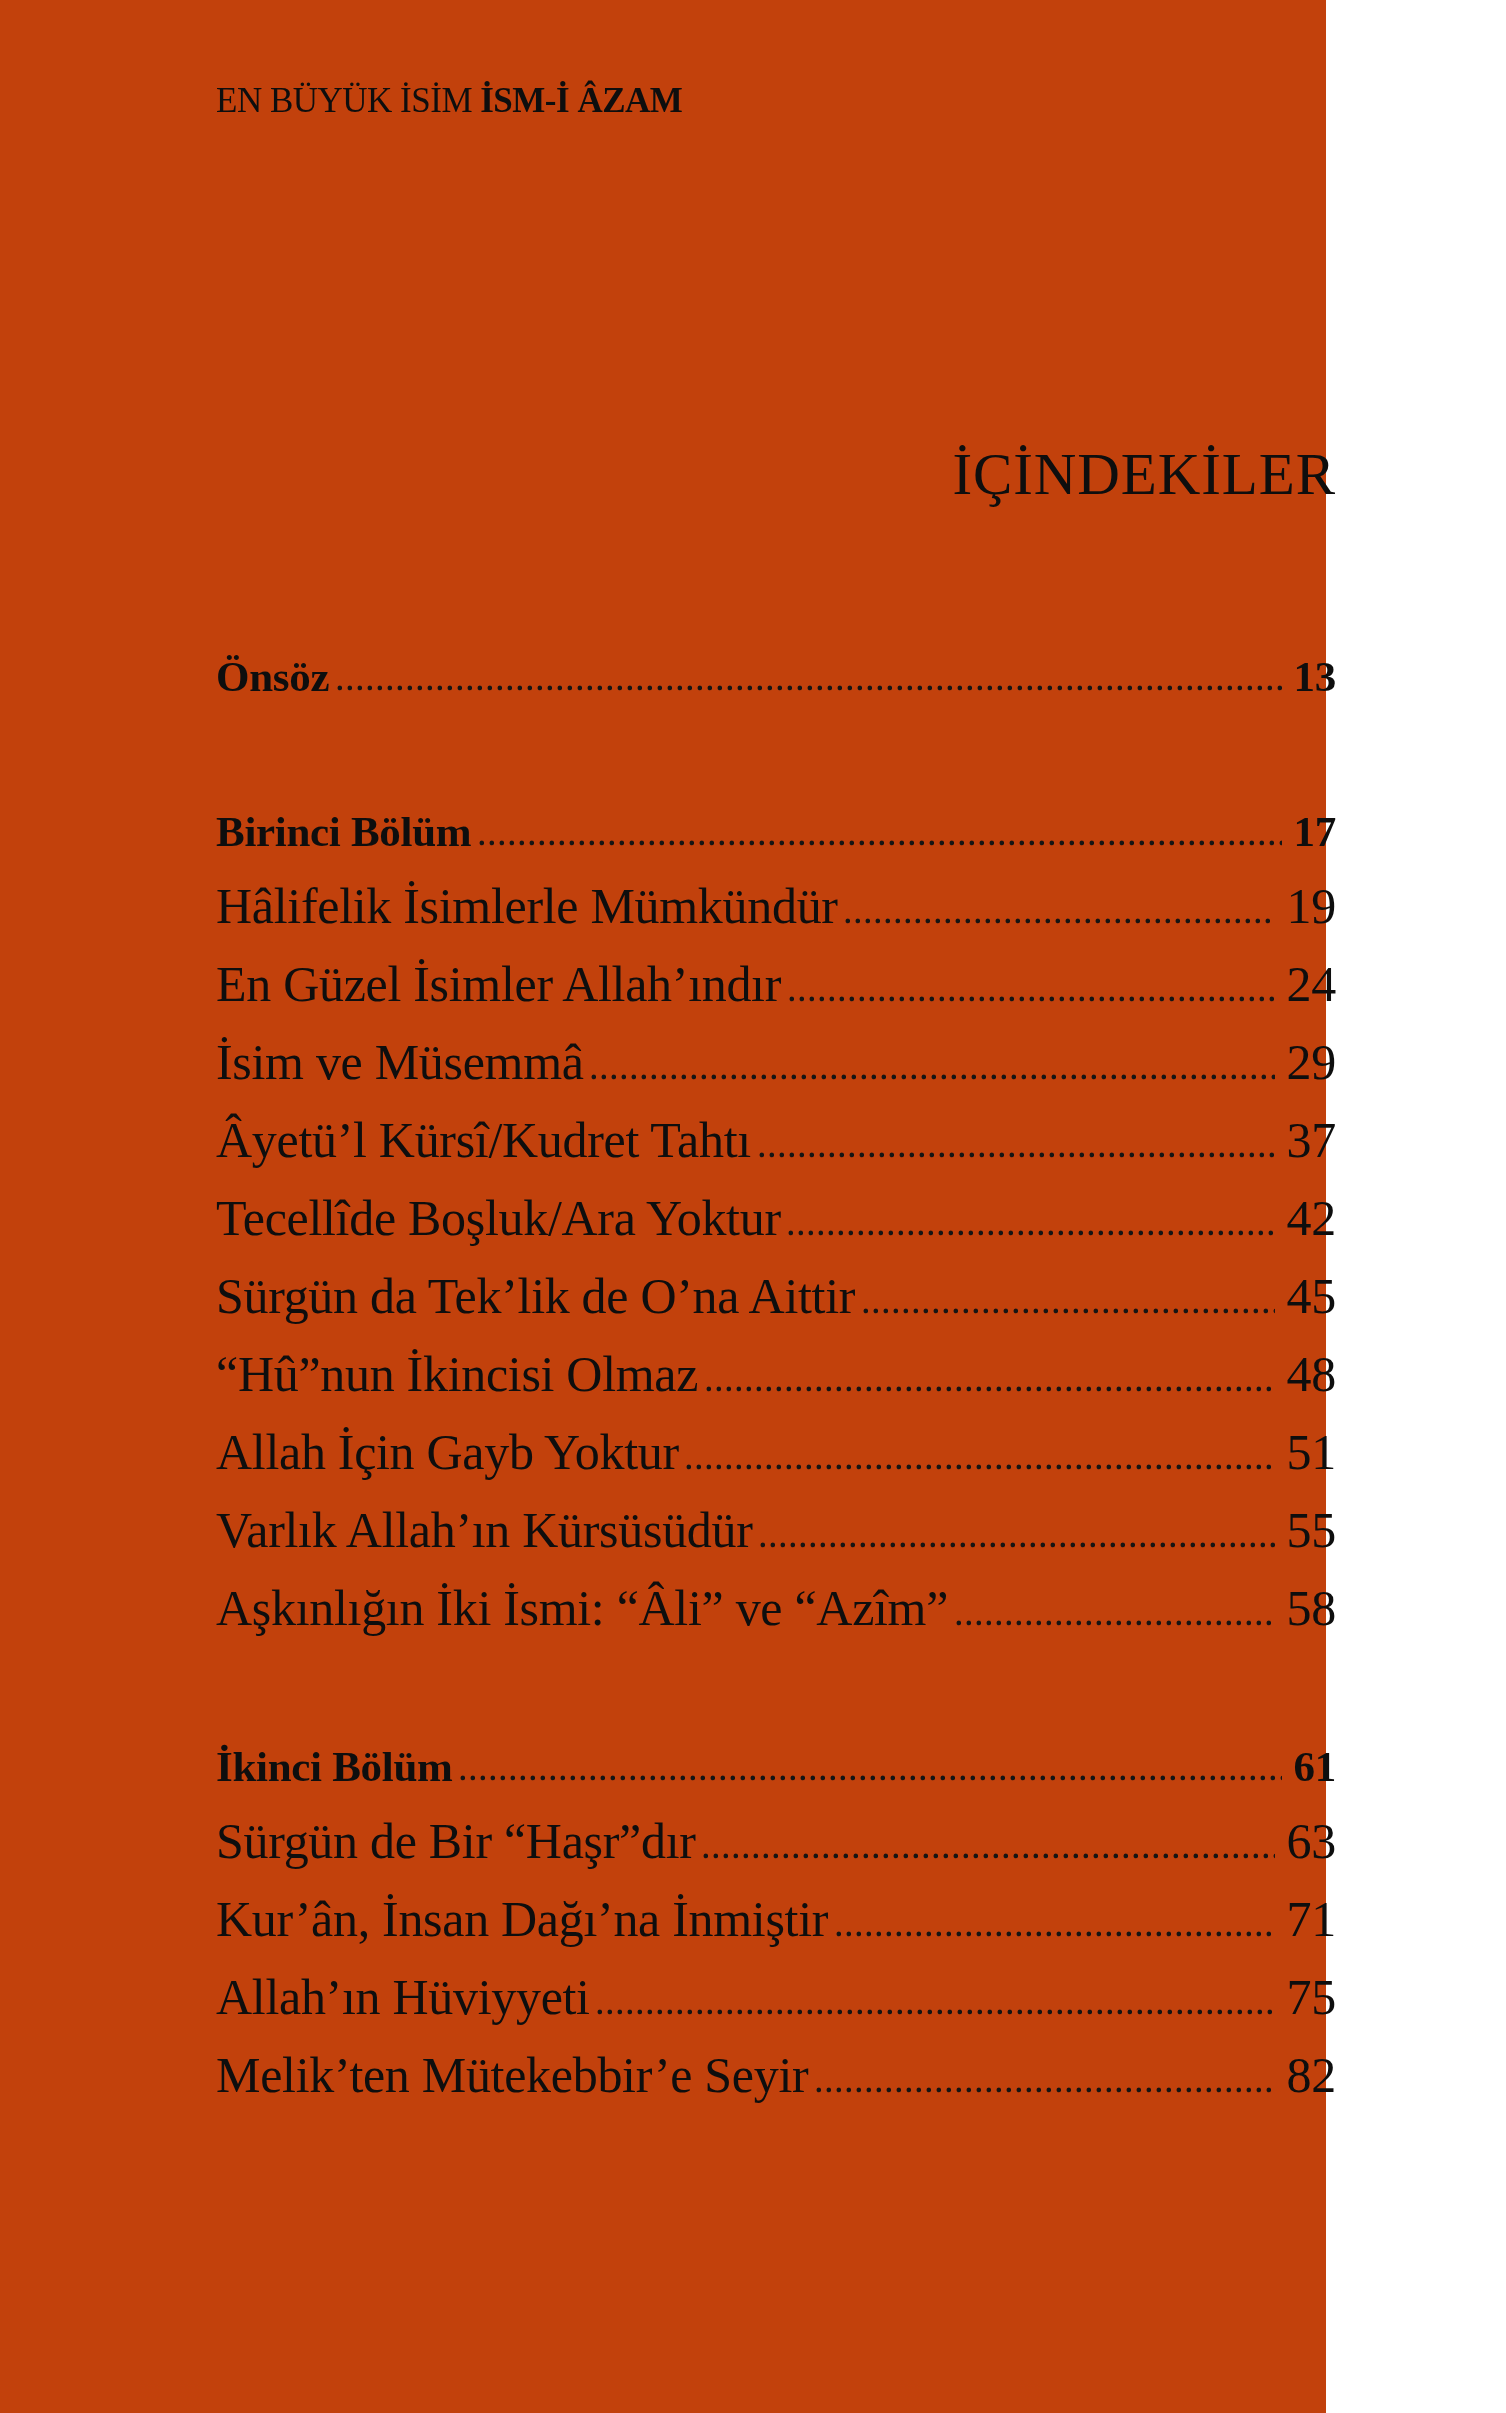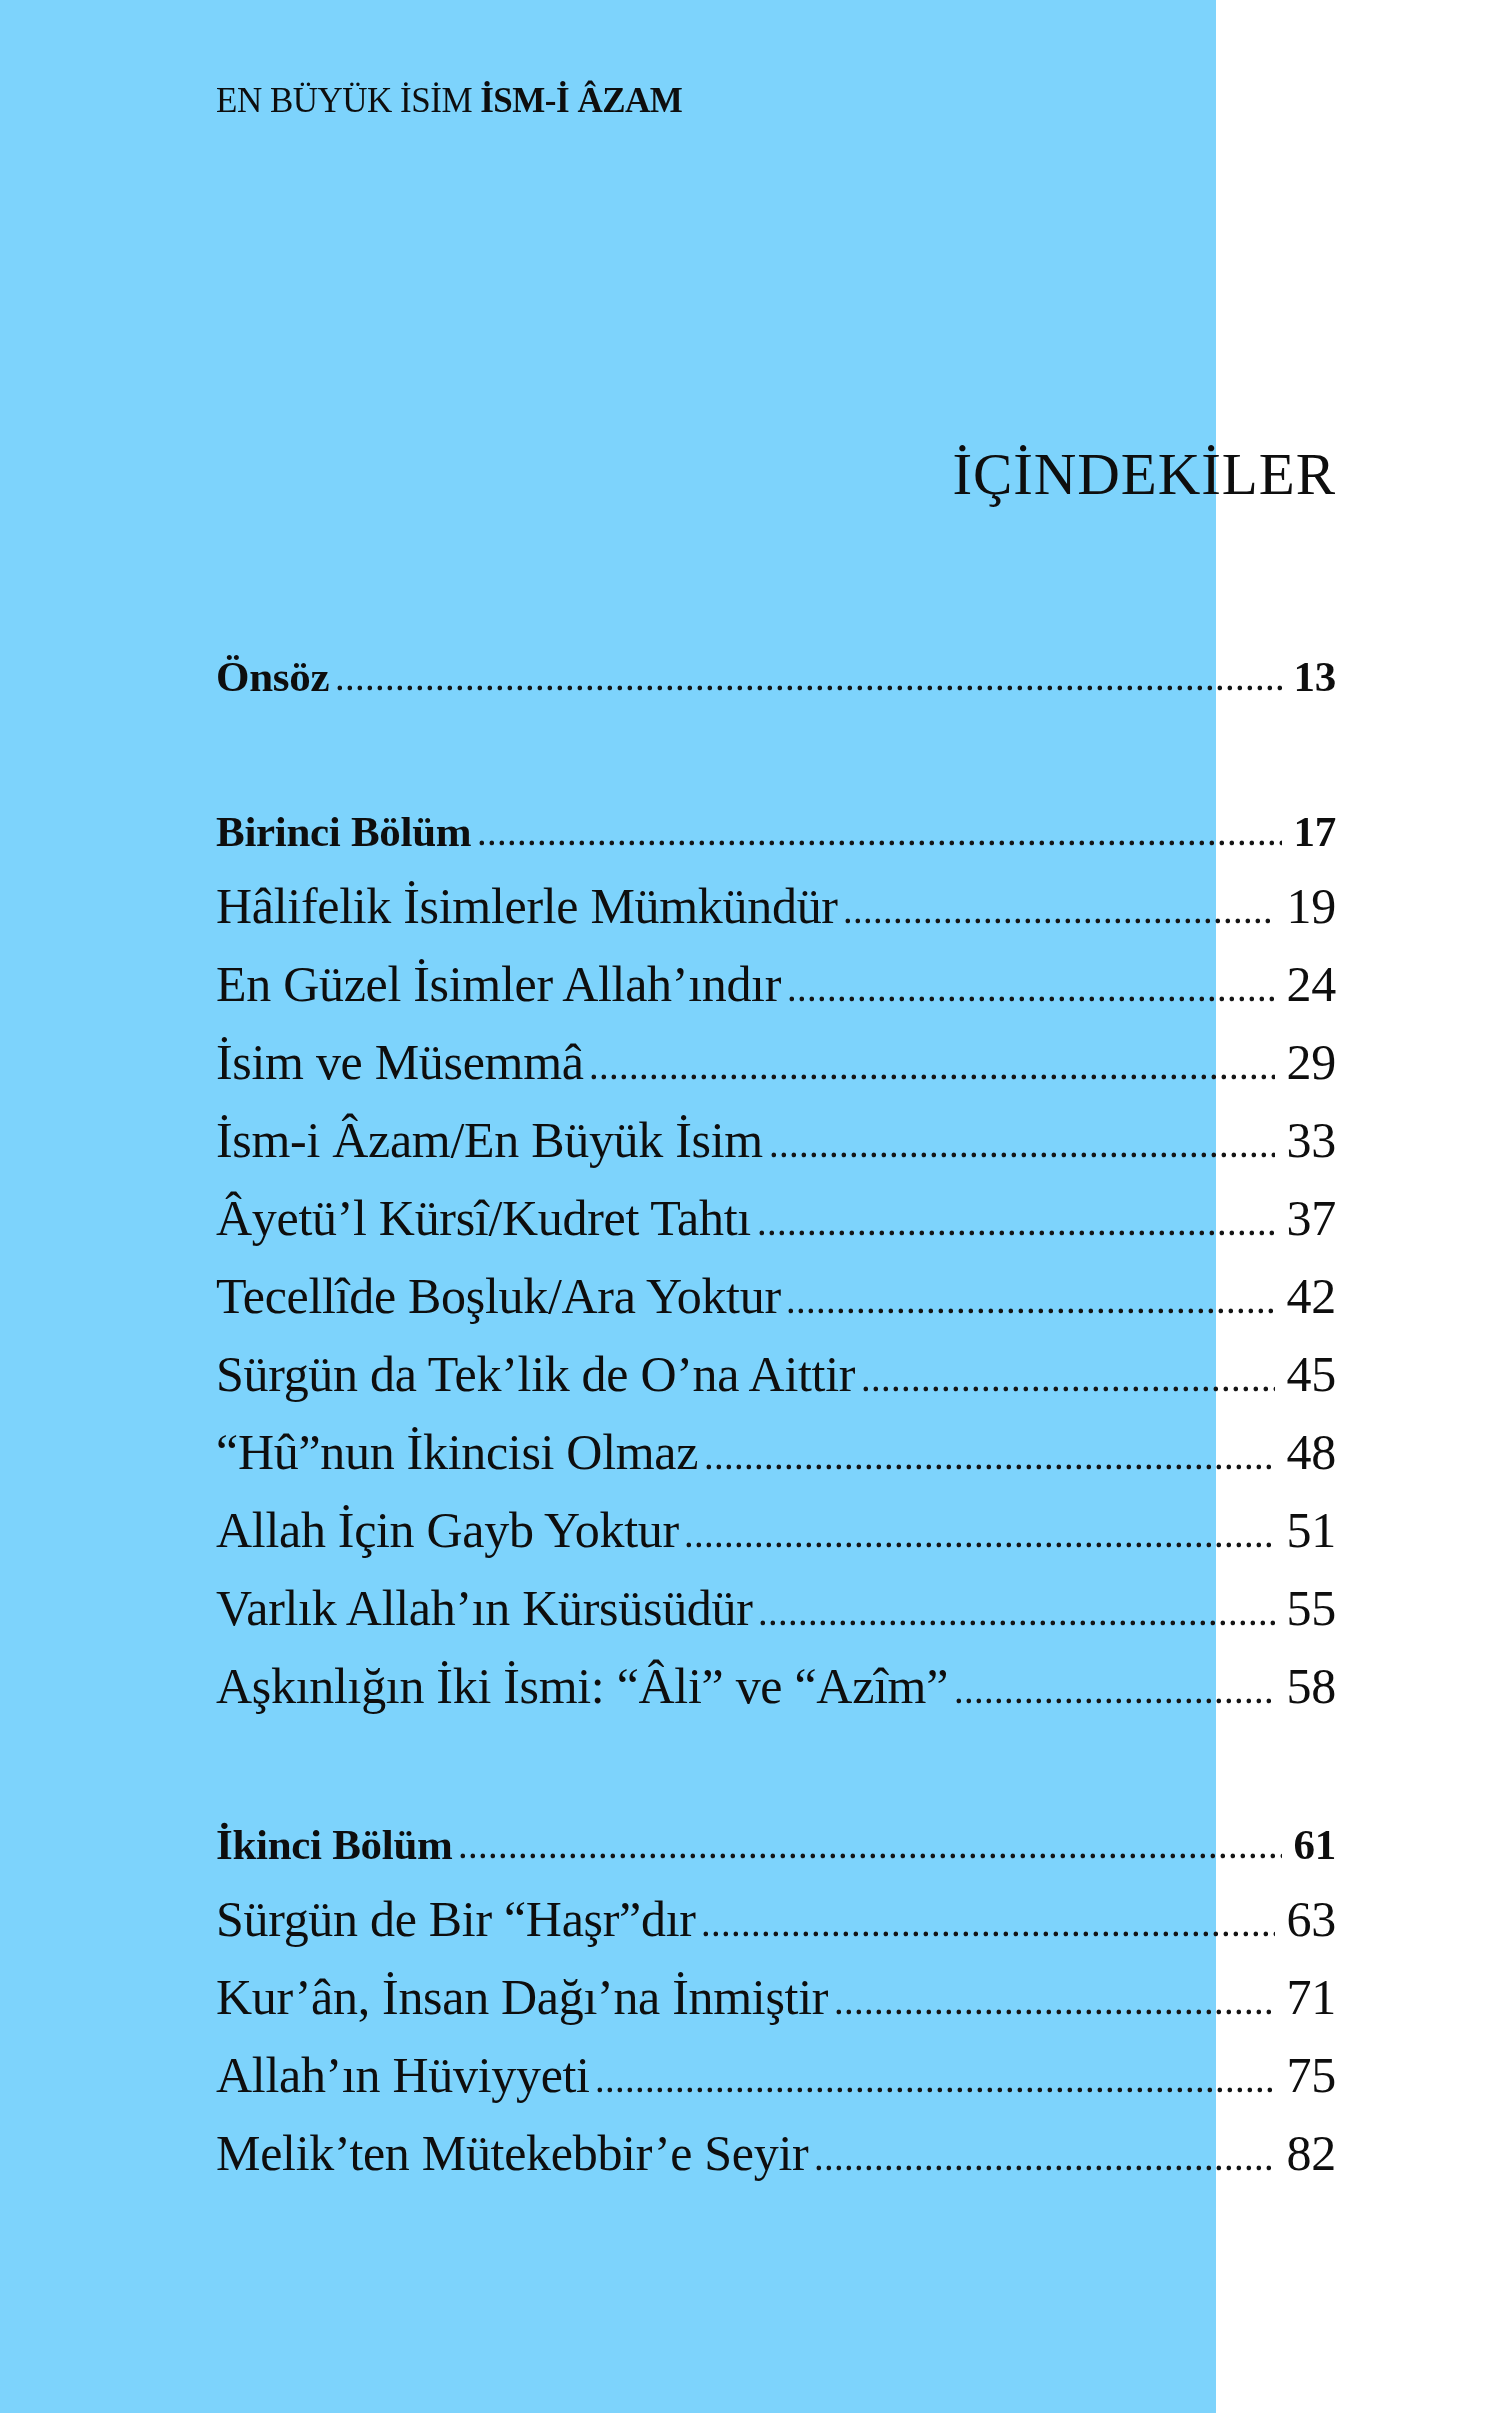--- a/index.html
+++ b/index.html
@@ -7,23 +7,23 @@
     padding: 0;
     background: #ffffff;
     width: 1507px;
     height: 2413px;
     overflow: hidden;
     font-family: "Liberation Serif", "DejaVu Serif", serif;
     color: #0e0e0e;
   }
   .page {
     position: relative;
-    width: 1216px;
+    width: 1326px;
     height: 2413px;
-    background: #7dd3fc;
+    background: #c2410c;
   }
   .running-header {
     position: absolute;
     top: 81px;
     left: 216px;
     font-size: 35px;
     letter-spacing: -0.5px;
     white-space: nowrap;
   }
   .running-header .bold-part { font-weight: bold; }
@@ -100,25 +100,20 @@
     <span class="label">En Güzel İsimler Allah’ındır</span>
     <span class="dots"></span>
     <span class="pagenum">24</span>
   </div>
       <div class="row">
     <span class="label">İsim ve Müsemmâ</span>
     <span class="dots"></span>
     <span class="pagenum">29</span>
   </div>
       <div class="row">
-    <span class="label">İsm-i Âzam/En Büyük İsim</span>
-    <span class="dots"></span>
-    <span class="pagenum">33</span>
-  </div>
-      <div class="row">
     <span class="label">Âyetü’l Kürsî/Kudret Tahtı</span>
     <span class="dots"></span>
     <span class="pagenum">37</span>
   </div>
       <div class="row">
     <span class="label">Tecellîde Boşluk/Ara Yoktur</span>
     <span class="dots"></span>
     <span class="pagenum">42</span>
   </div>
       <div class="row">

